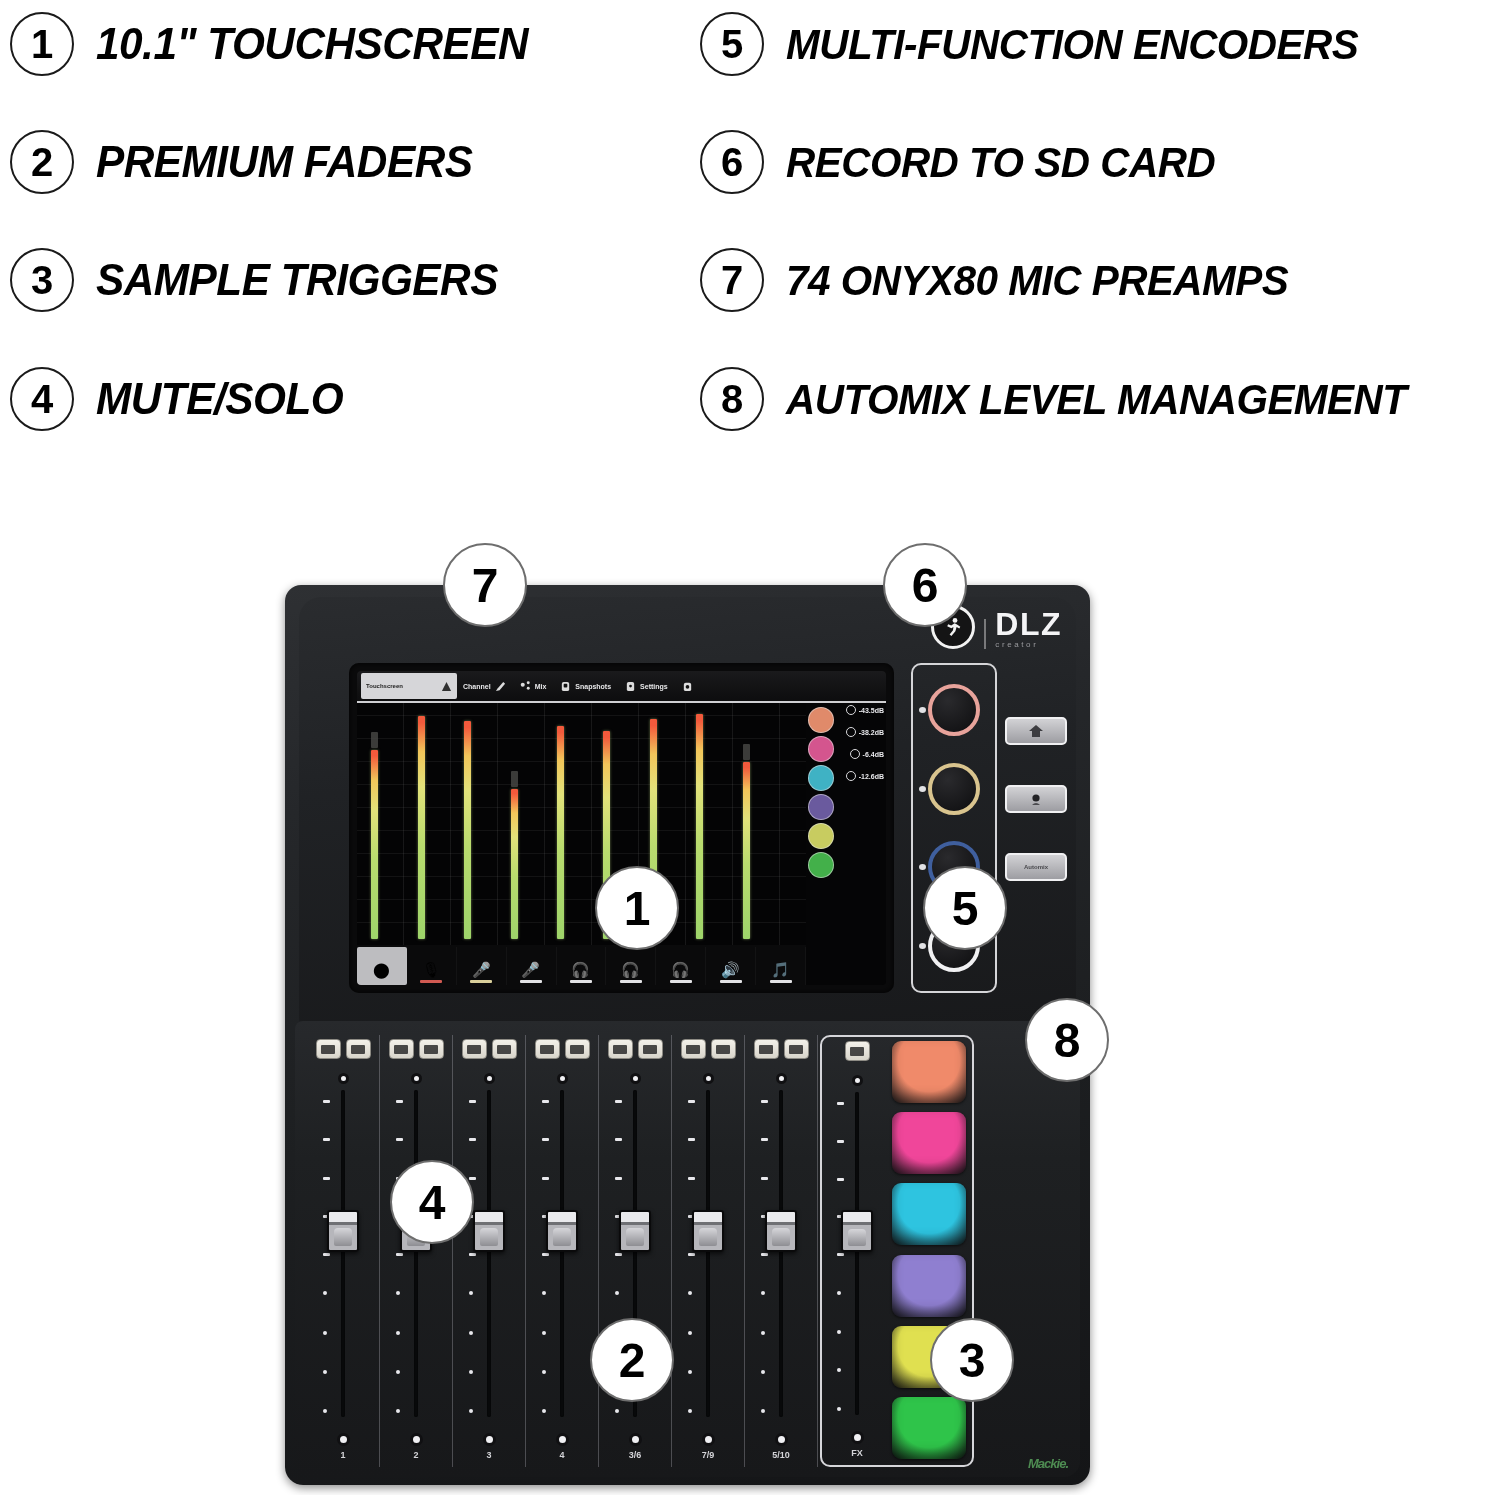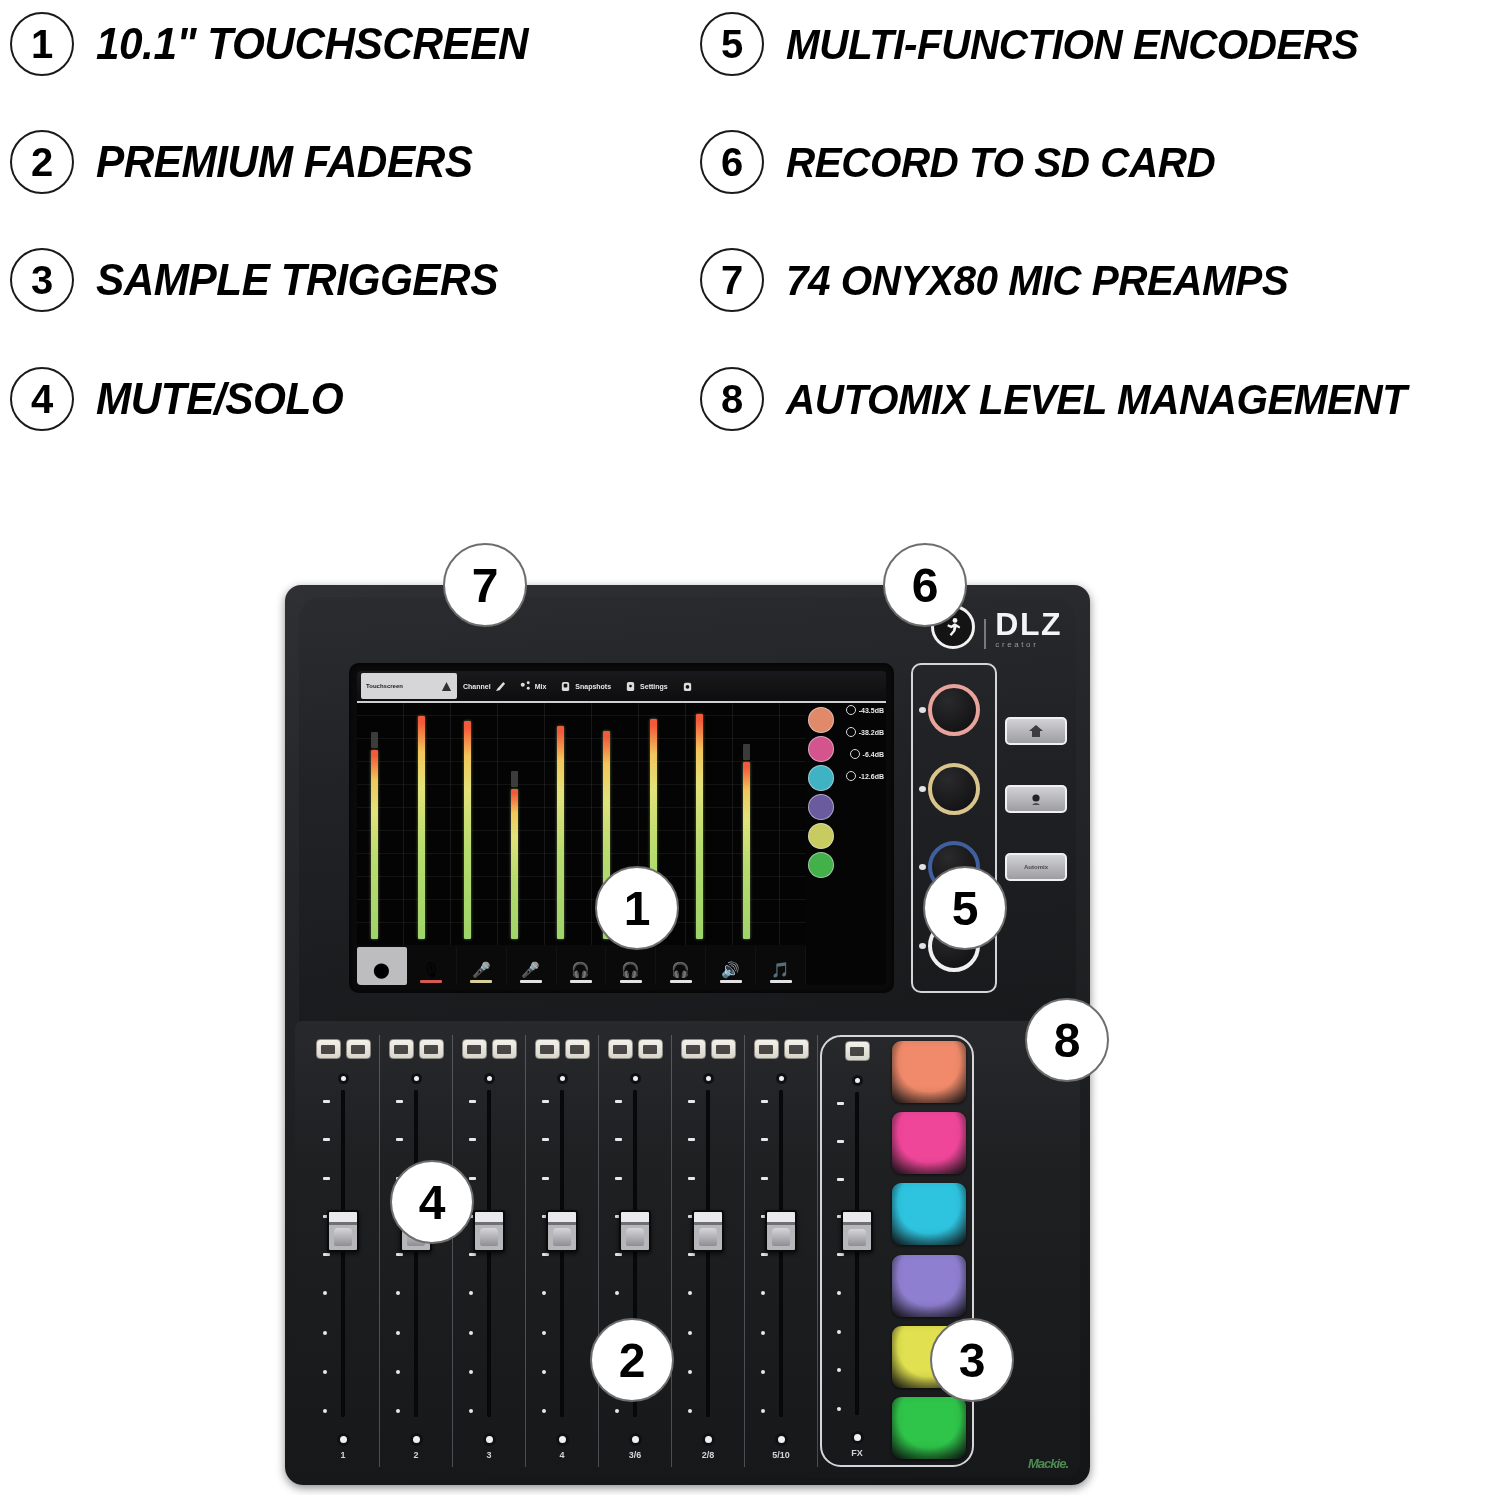--- a/index.html
+++ b/index.html
@@ -439,21 +439,21 @@
     font-size: 9px; color: #d4d4d8; font-weight: bold;
     margin-bottom: 5px; height: 12px;
     font-family: "Liberation Sans", sans-serif;
   }
 
   
   #pad-group {
     position: relative;
     width: 154px; height: 100%;
     border: 2px solid #d6d6da;
-    border-radius: 21px;
+    border-radius: 10px;
     box-sizing: border-box;
     display: flex;
     margin-left: 2px;
   }
   #pad-group .chan { width: 70px; border-right: none; }
   #pads {
     width: 80px;
     display: flex; flex-direction: column;
     justify-content: space-between;
     padding: 4px 4px 6px 0;
@@ -885,21 +885,21 @@
                 <div class="tick"></div>
                 <div class="tick"></div>
                 <div class="tick sm"></div>
                 <div class="tick sm"></div>
                 <div class="tick sm"></div>
                 <div class="tick sm"></div>
               </div>
               <div class="cap" style="bottom: 52%;"></div>
             </div>
             <div class="led-bot"></div>
-            <div class="chan-num">2/8</div>
+            <div class="chan-num">7/9</div>
           </div>
           <div class="chan">
             <div class="btn-row">
               <div class="msbtn">
                 <span class="g"></span>
               </div>
               <div class="msbtn">
                 <span class="g"></span>
               </div>
             </div>

